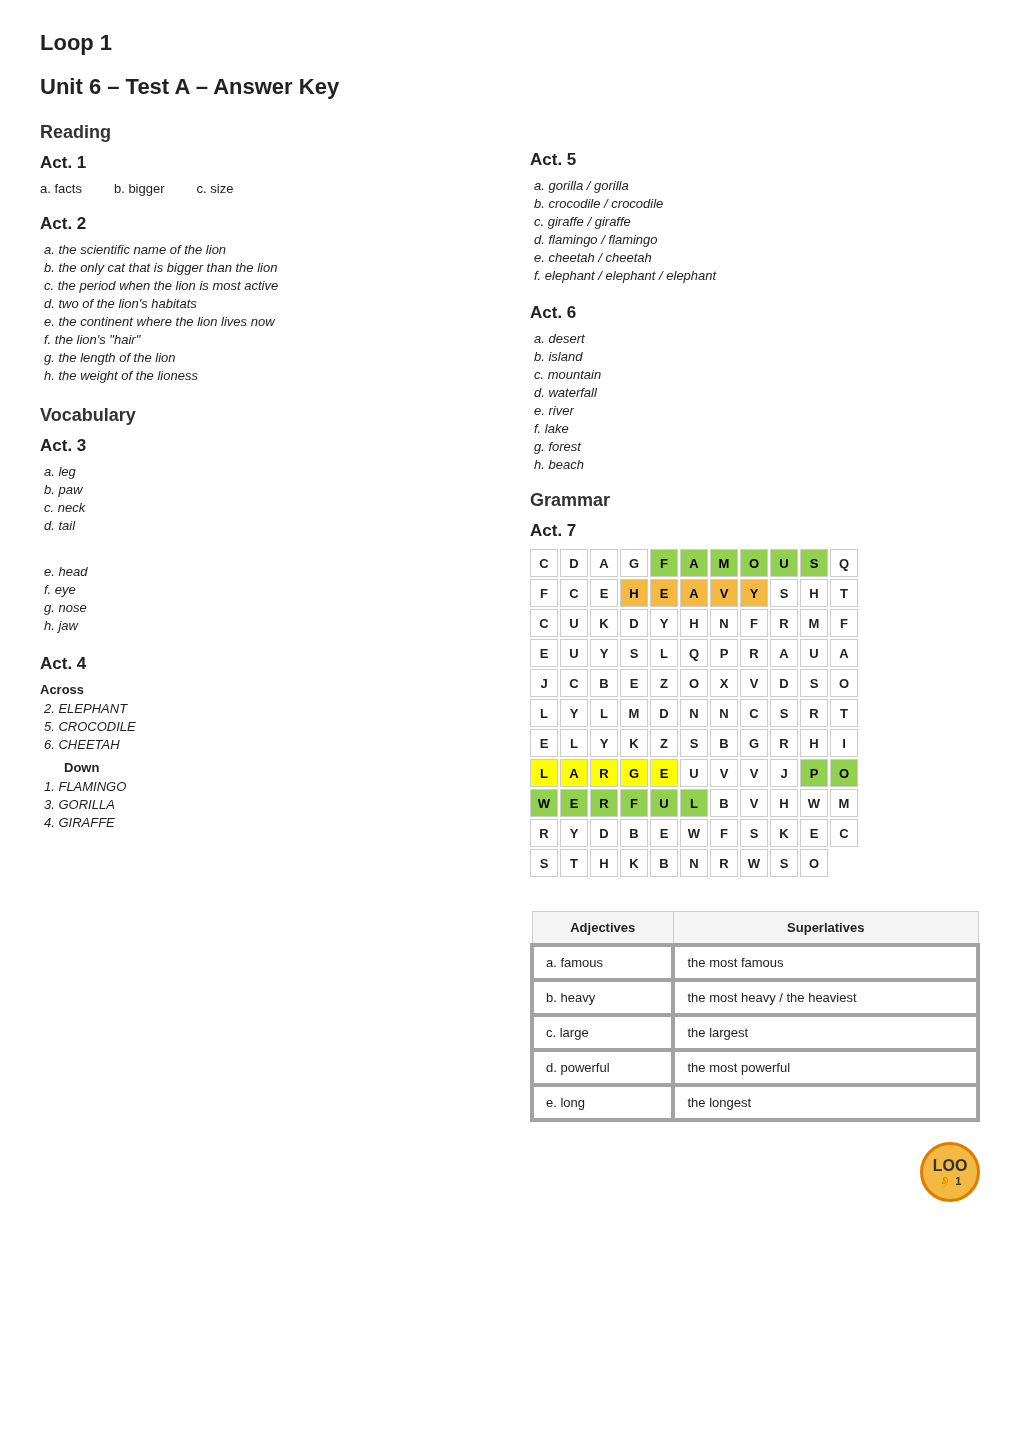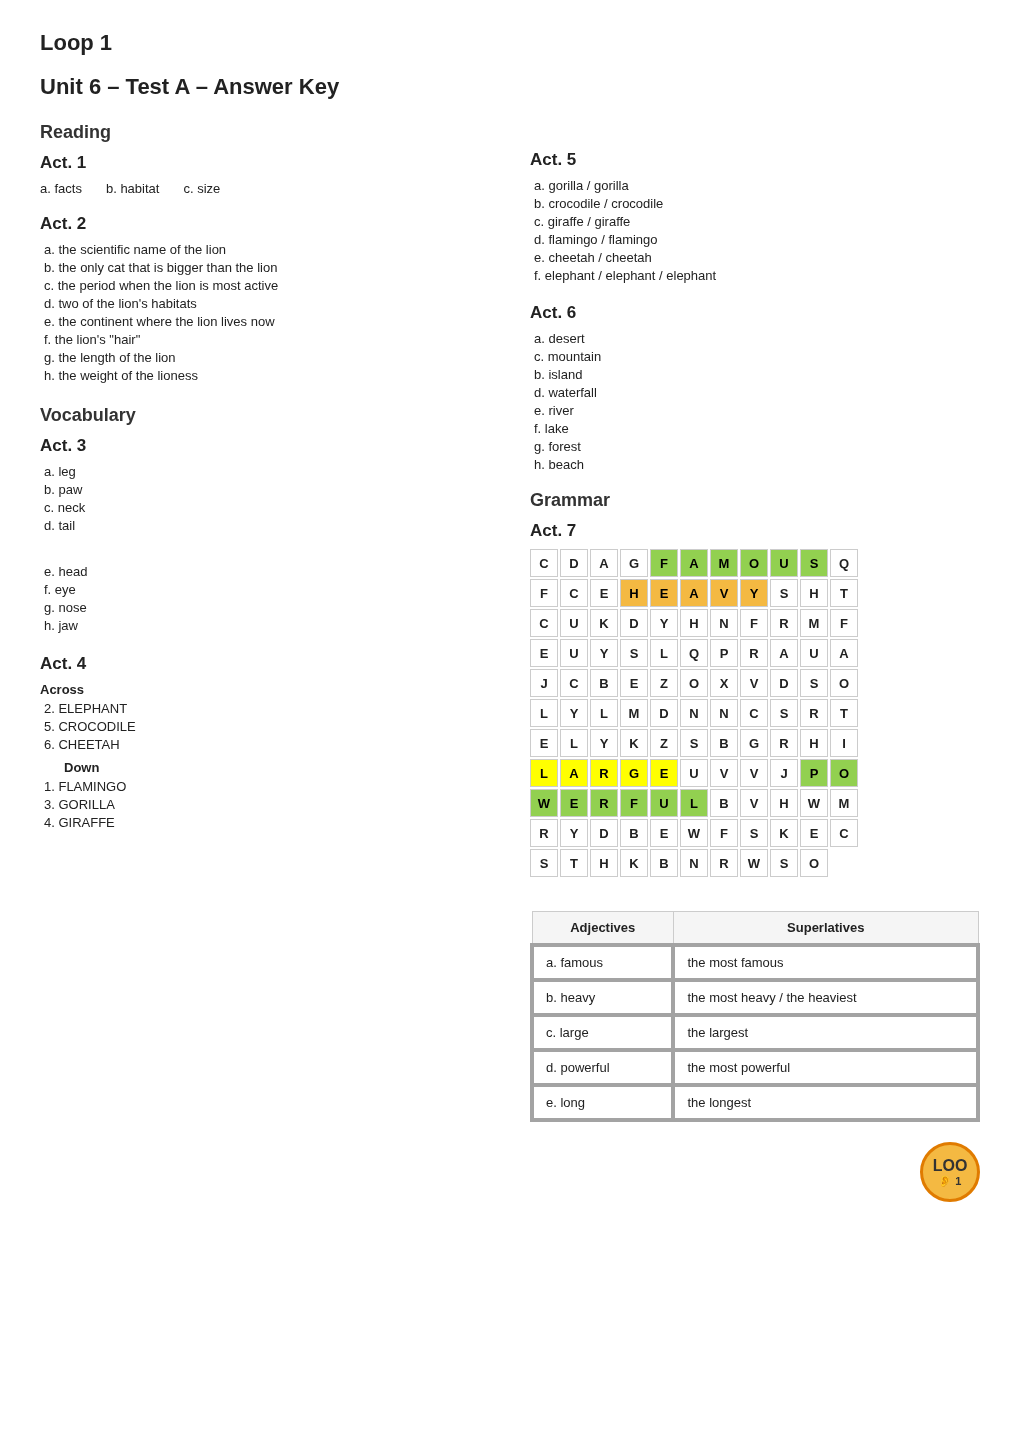--- a/index.html
+++ b/index.html
@@ -36,23 +36,23 @@
       color: #333;
       margin-bottom: 10px;
     }
     h4.act-title {
       font-size: 17px;
       font-weight: bold;
       margin-bottom: 8px;
     }
     .section { margin-bottom: 22px; }
     .act { margin-bottom: 18px; }
-    ul.answer-list { list-style: none; padding-left: 0; }
+    ul.answer-list { list-style: none; padding-left: 0; font-style: italic; }
     ul.answer-list li { margin-bottom: 3px; padding-left: 4px; }
-    .inline-answers { display: flex; gap: 24px; flex-wrap: wrap; }
+    .inline-answers { display: flex; gap: 32px; flex-wrap: wrap; }
     .inline-answers span { }
 
     
     .word-search-grid {
       display: inline-grid;
       grid-template-columns: repeat(11, 28px);
       gap: 2px;
       margin-bottom: 16px;
     }
     .ws-cell {
@@ -128,21 +128,21 @@
       <h2 class="unit-title">Unit 6 – Test A – Answer Key</h2>
     </div>
 
     <div class="section">
       <h3 class="section-title">Reading</h3>
 
       <div class="act">
         <h4 class="act-title">Act. 1</h4>
         <div class="inline-answers">
           <span>a.  facts</span>
-          <span>b.  habitat</span>
+          <span>b.  bigger</span>
           <span>c.  size</span>
         </div>
       </div>
 
       <div class="act">
         <h4 class="act-title">Act. 2</h4>
         <ul class="answer-list">
           <li>a.  the scientific name of the lion</li>
           <li>b.  the only cat that is bigger than the lion</li>
           <li>c.  the period when the lion is most active</li>
@@ -210,22 +210,22 @@
         <li>d.  flamingo / flamingo</li>
         <li>e.  cheetah / cheetah</li>
         <li>f.  elephant / elephant / elephant</li>
       </ul>
     </div>
 
     <div class="act" style="margin-top: 20px;">
       <h4 class="act-title">Act. 6</h4>
       <ul class="answer-list">
         <li>a.  desert</li>
+        <li>b.  island</li>
         <li>c.  mountain</li>
-        <li>b.  island</li>
         <li>d.  waterfall</li>
         <li>e.  river</li>
         <li>f.  lake</li>
         <li>g.  forest</li>
         <li>h.  beach</li>
       </ul>
     </div>
 
     <div class="section" style="margin-top: 16px;">
       <h3 class="section-title">Grammar</h3>

